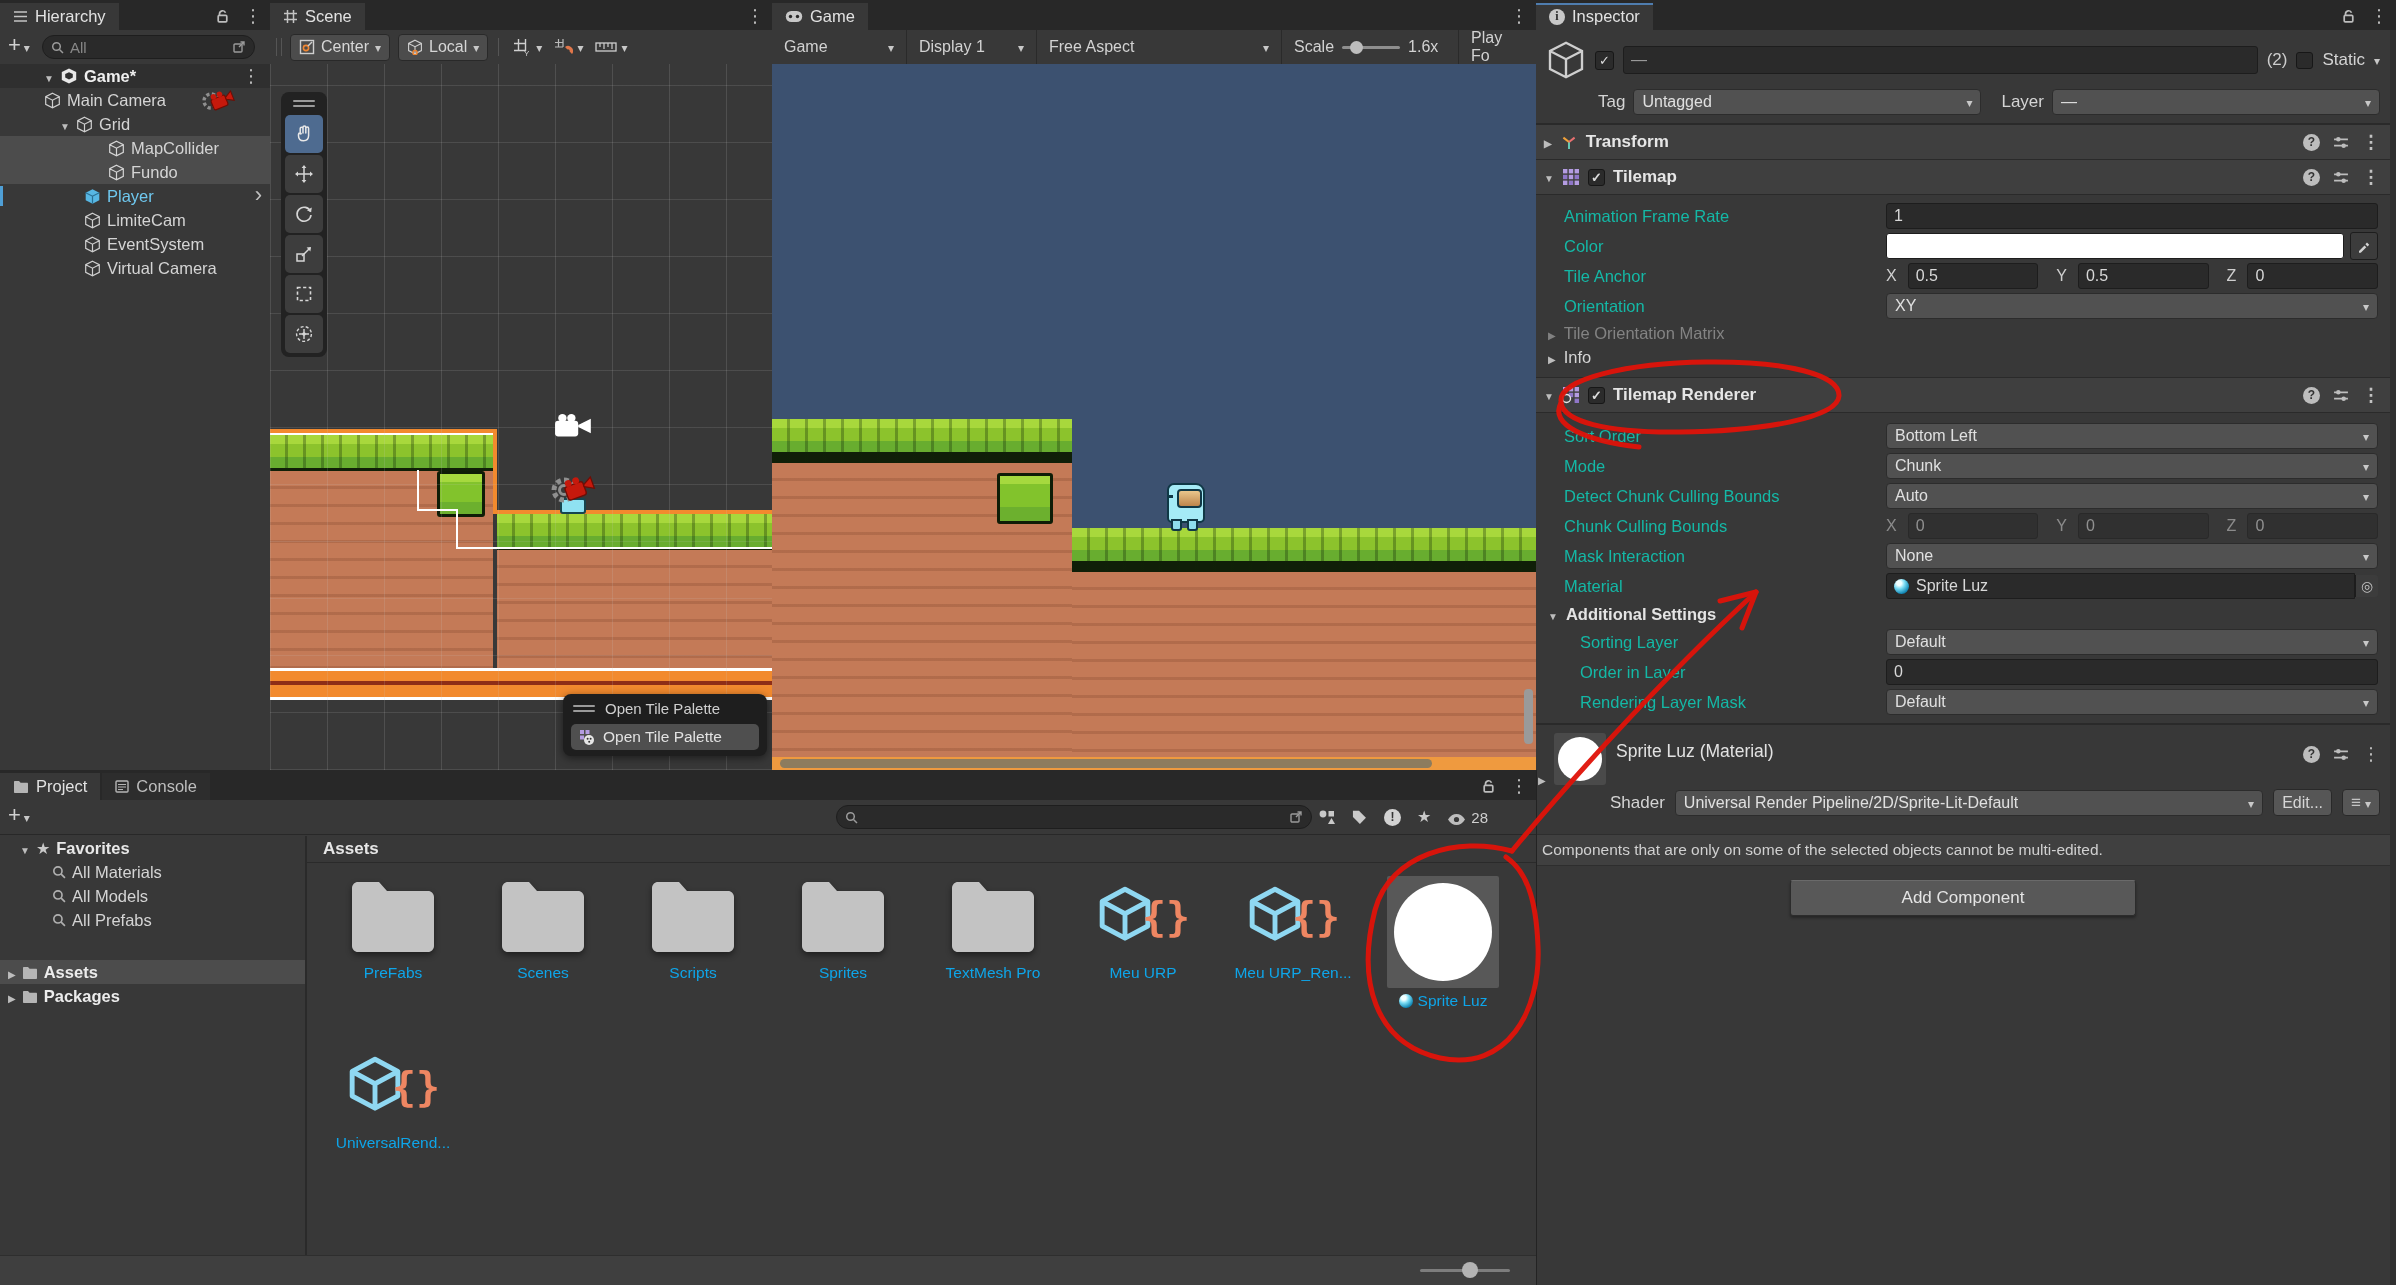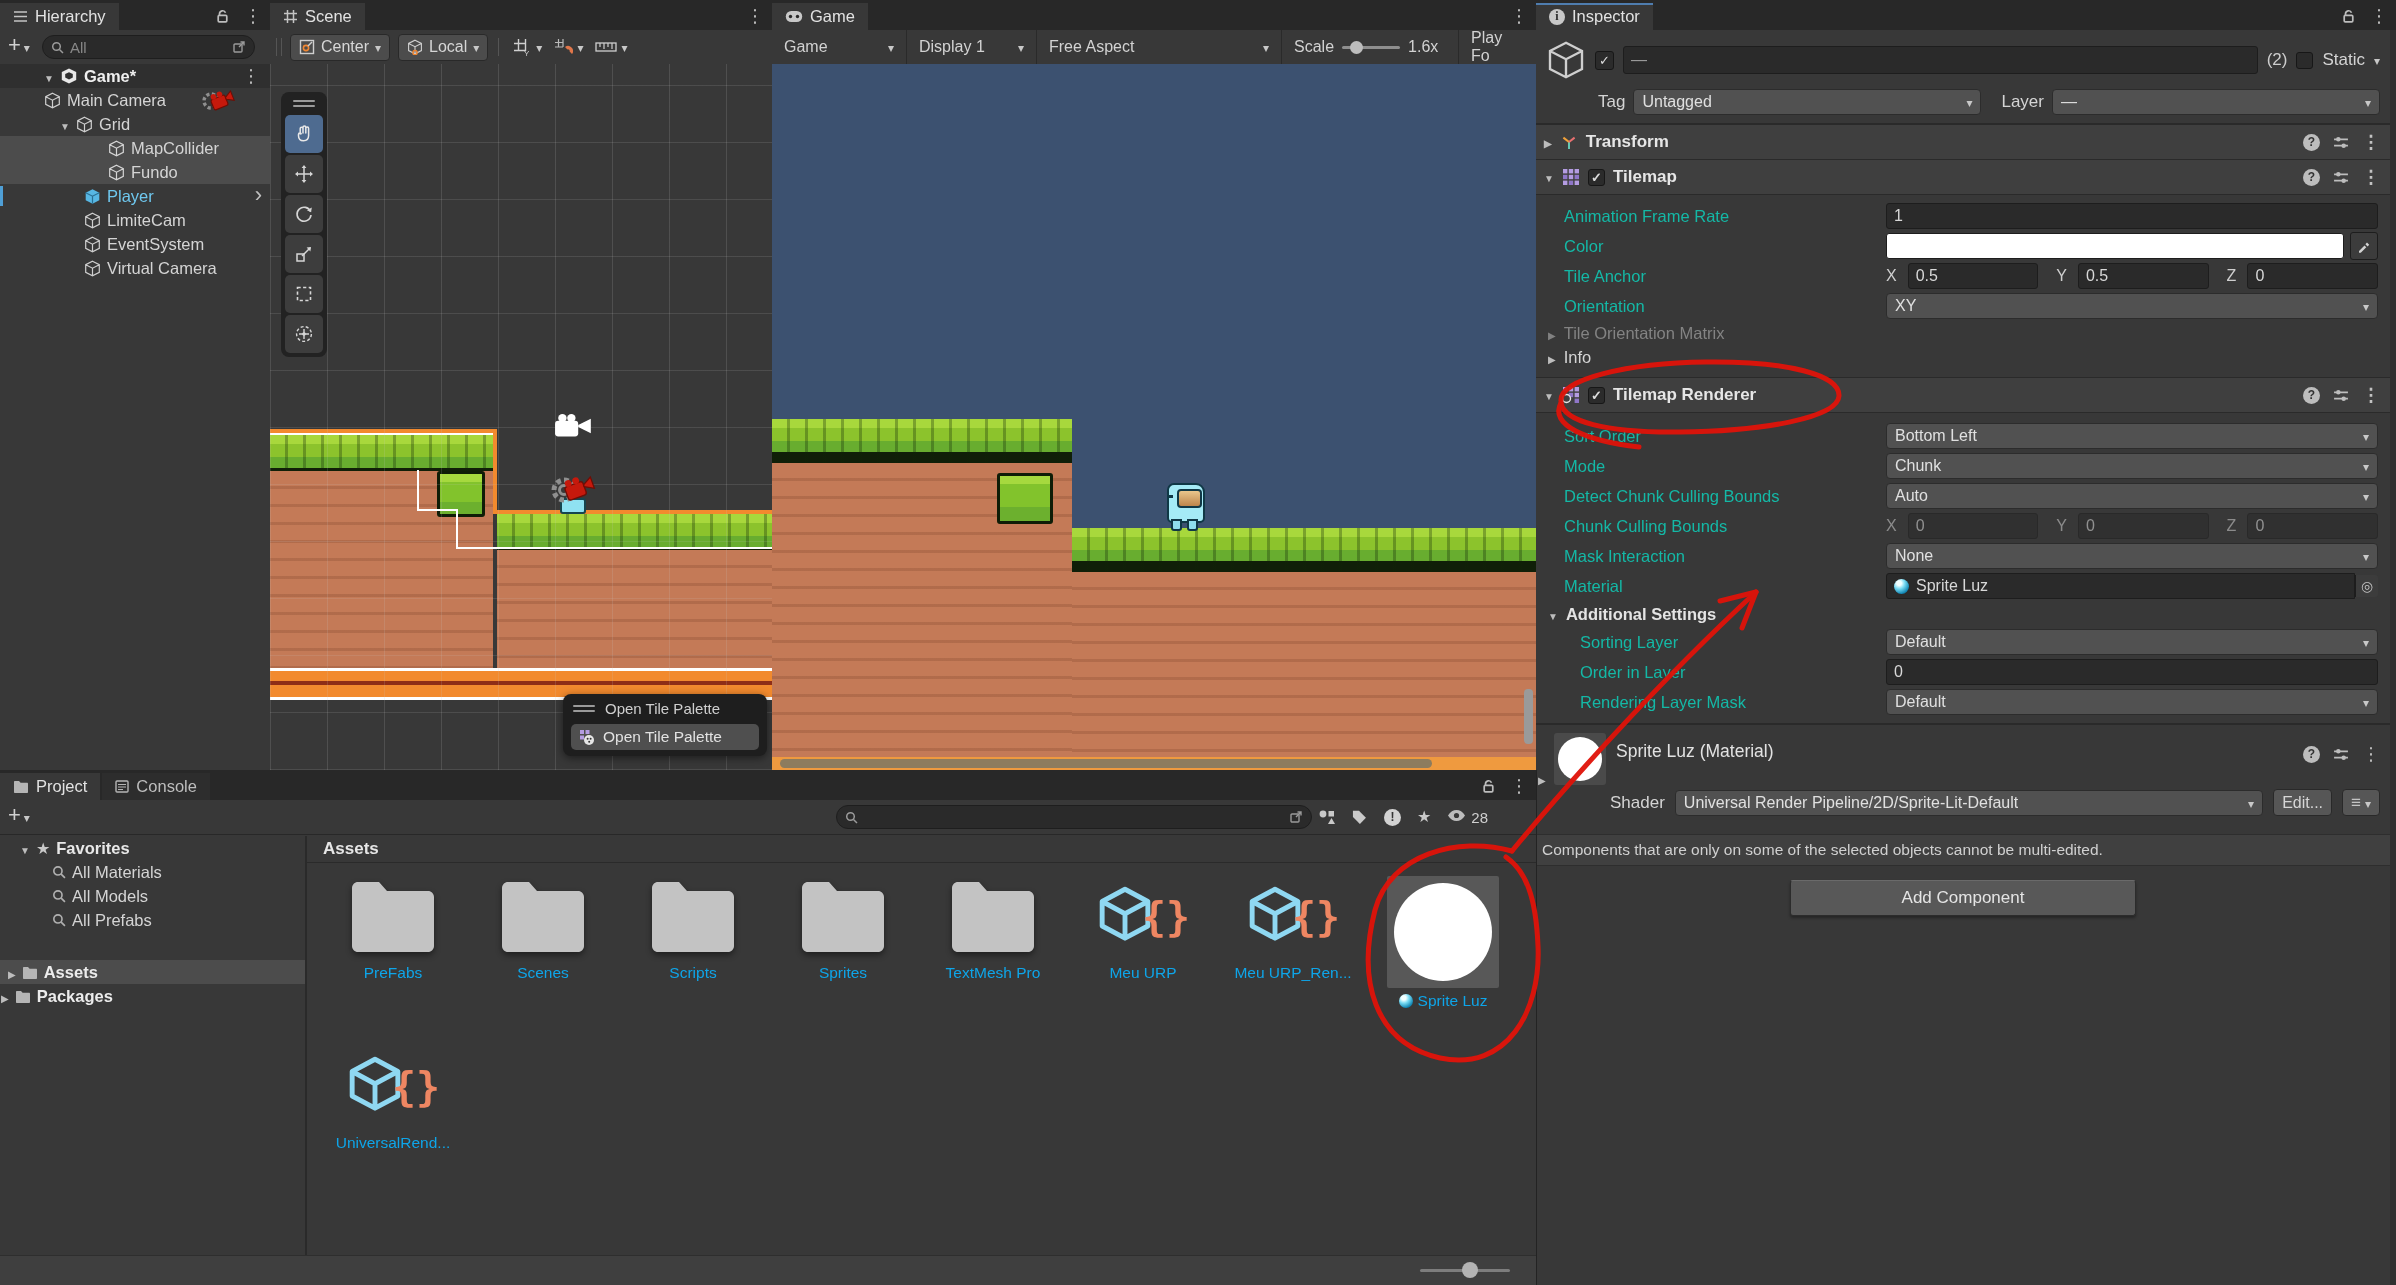--- a/index.html
+++ b/index.html
@@ -771,21 +771,21 @@
       <svg width="18" height="16" viewBox="0 0 18 16">
           <circle cx="5" cy="5" r="3.4" fill="#c9c9c9"></circle>
           <path d="M10 15l3.5-6 3.5 6z" fill="#c9c9c9"></path>
           <rect x="10.5" y="2" width="5.5" height="5.5" fill="#c9c9c9"></rect>
         </svg>
       <svg width="16" height="16" viewBox="0 0 16 16">
           <path d="M1 8.5V2h6.5L15 9.5 8.5 16z" transform="scale(0.93)" fill="#c9c9c9"></path>
         </svg>
       <span class="i-alert"></span>
       <span class="i-star"></span>
-      <span style="display:flex;align-items:flex-start;gap:5px">
+      <span style="display:flex;align-items:flex-end;gap:5px">
         <svg width="19" height="13" viewBox="0 0 19 13">
             <path d="M1 6.5C3.4 2.6 6.2 1 9.5 1s6.1 1.6 8.5 5.5C15.6 10.4 12.8 12 9.5 12S3.4 10.4 1 6.5z" fill="#bdbdbd"></path>
             <circle cx="9.5" cy="6.5" r="2.6" fill="#383838"></circle>
           </svg>
         <span style="font-size:15px;color:#cfcfcf">28</span>
       </span>
     </div>
   </div>
 
   <div class="abs" style="left:0;top:66px;width:305px;height:419px">
@@ -816,21 +816,21 @@
       <span>All Prefabs</span>
     </div>
     <div style="height:28px"></div>
     <div class="hrow" style="padding-left:8px;background:#4c4c4c">
       <span class="i-fold"></span>
       <svg width="16" height="13" viewBox="0 0 16 13">
           <path d="M1 12V2c0-.6.4-1 1-1h4l1.6 1.8H14c.6 0 1 .4 1 1V12c0 .6-.4 1-1 1H2c-.6 0-1-.4-1-1z" fill="#b5b5b5"></path>
         </svg>
       <b style="color:#ececec">Assets</b>
     </div>
-    <div class="hrow" style="padding-left:1px">
+    <div class="hrow" style="padding-left:8px">
       <span class="i-fold"></span>
       <svg width="16" height="13" viewBox="0 0 16 13">
           <path d="M1 12V2c0-.6.4-1 1-1h4l1.6 1.8H14c.6 0 1 .4 1 1V12c0 .6-.4 1-1 1H2c-.6 0-1-.4-1-1z" fill="#b5b5b5"></path>
         </svg>
       <b style="color:#ececec">Packages</b>
     </div>
   </div>
   <div class="abs" style="left:305px;top:66px;width:2px;height:419px;background:#2a2a2a"></div>
 
   <div class="abs" style="left:307px;top:66px;width:1229px;height:419px">

